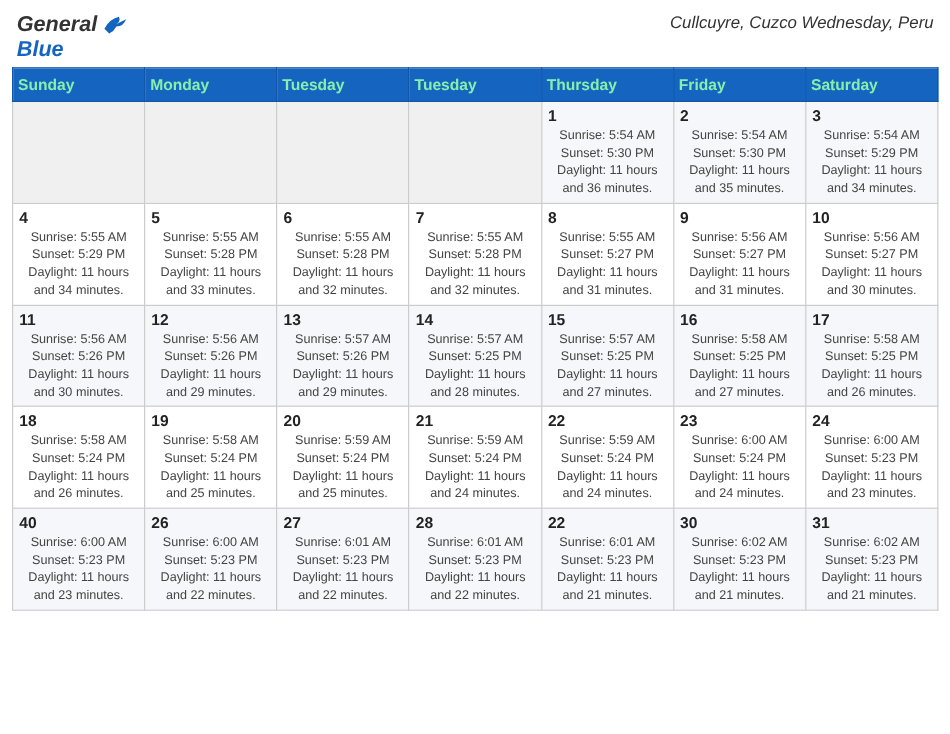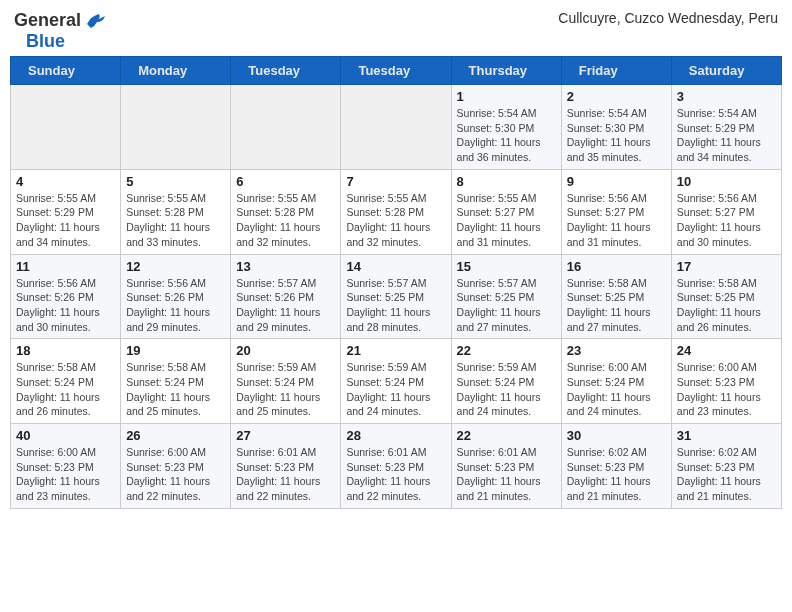--- a/index.html
+++ b/index.html
@@ -9,20 +9,21 @@
       width: 792px;
       min-height: 612px;
       padding: 10px;
     }
     .header {
       display: flex;
       justify-content: space-between;
       align-items: flex-start;
       margin-bottom: 4px;
       padding: 0 4px;
+      font-style: italic;
     }
     .logo {
       display: flex;
       align-items: center;
     }
     .logo-general { color: #333; }
     .title-block {
       text-align: right;
     }
     .month-title {
@@ -34,24 +35,24 @@
       font-size: 14px;
       color: #333;
     }
     table {
       width: 100%;
       border-collapse: collapse;
       border: 1px solid #ccc;
     }
     thead tr th {
       background: #1565c0;
-      color: #e5e5e5;
+      color: #86efac;
       font-size: 13px;
       font-weight: bold;
-      padding: 6px 17px;
+      padding: 6px 4px;
       text-align: left;
       border: 1px solid #1256a8;
     }
     tbody tr td {
       vertical-align: top;
       border: 1px solid #ccc;
       padding: 4px 5px;
       width: calc(100% / 7);
       min-height: 80px;
       font-size: 11px;
@@ -68,38 +69,39 @@
       font-size: 13px;
       font-weight: bold;
       color: #222;
       display: block;
       margin-bottom: 2px;
     }
     .day-info {
       font-size: 10.5px;
       color: #444;
       line-height: 1.4;
+      text-align: center;
     }
     td.empty {
       background: #f0f0f0 !important;
     }
   </style>
 </head>
 <body>
 
 <div class="header">
   <div class="logo">
     <div>
       <div style="display:flex;align-items:center;">
         <span class="logo-general" style="font-size:18px;font-weight:bold;color:#333;">General</span>
         <svg width="22" height="18" viewBox="0 0 22 18" style="margin-left:2px;">
           <path d="M4 12 Q8 4 16 2 Q18 6 14 8 Q18 6 22 4 Q20 10 14 10 Q12 14 8 16 Z" fill="#1565c0"></path>
         </svg>
       </div>
-      <div style="font-size:18px;font-weight:bold;color:#1565c0;margin-left:12px;">Blue</div>
+      <div style="font-size:18px;font-weight:bold;color:#1565c0;">Blue</div>
     </div>
   </div>
   <div class="title-block">
     <div class="subtitle">Cullcuyre, Cuzco Wednesday, Peru</div>
   </div>
 </div>
 
 <table>
   <thead>
     <tr>

